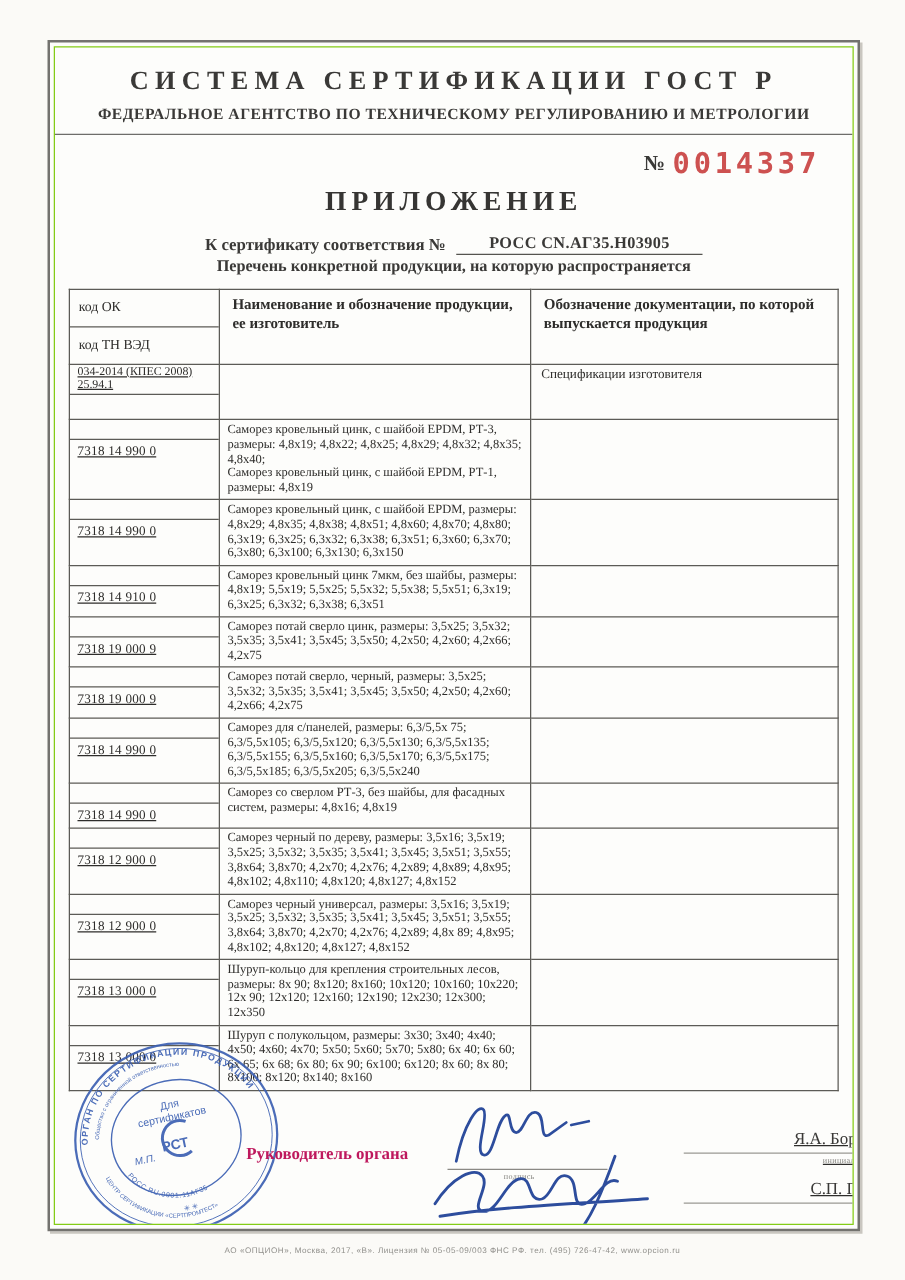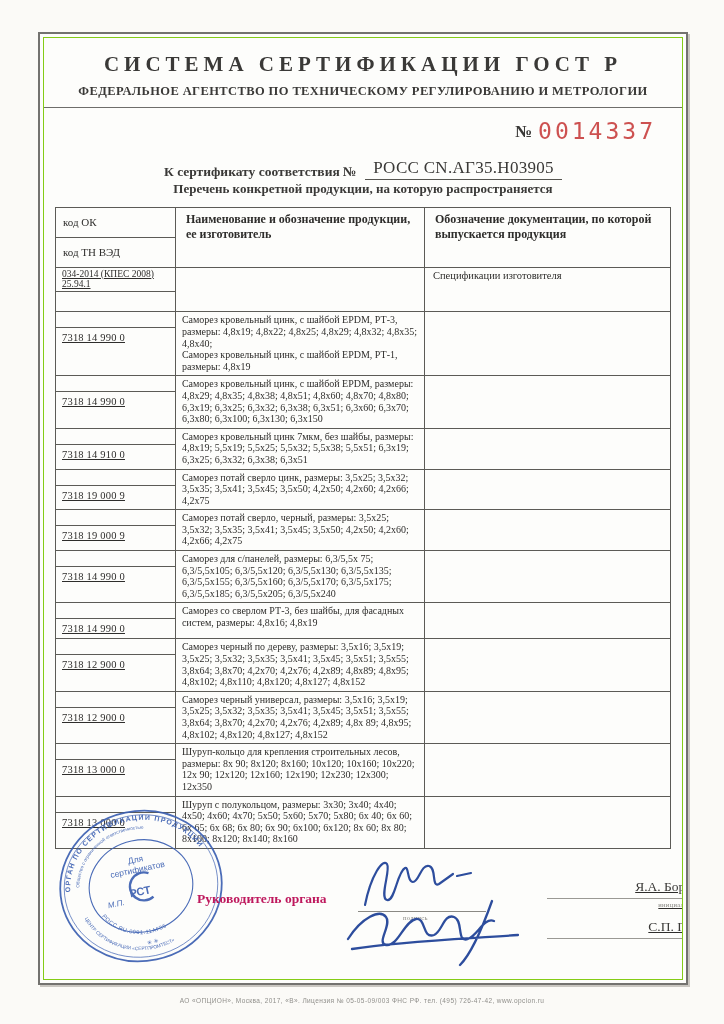--- a/index.html
+++ b/index.html
@@ -30,32 +30,32 @@
     padding:14px 6px 8px 6px;
   }
   .h1{font-size:21px;font-weight:bold;letter-spacing:5px;color:#3a3937;}
   .h2{font-size:12.5px;font-weight:bold;letter-spacing:0.4px;margin-top:7px;color:#3a3937;}
   .numrow{
     flex:0 0 auto;text-align:right;padding:10px 26px 0 0;height:28px;
   }
   .num-prefix{font-size:17px;font-weight:bold;color:#3a3937;vertical-align:2px;margin-right:6px;}
   .num-digits{
     font-family:"DejaVu Sans Mono", monospace;
-    font-size:23px;letter-spacing:3px;color:#cd5150;font-weight:400;
+    font-size:23px;letter-spacing:3px;color:#cd5150;font-weight:700;
   }
   .doc-title{
     flex:0 0 auto;text-align:center;font-size:22px;font-weight:bold;letter-spacing:4px;
     margin-top:2px;color:#363533;
   }
   .cert-line{
     flex:0 0 auto;text-align:center;font-size:13.5px;font-weight:bold;margin-top:12px;color:#3a3937;
   }
   .cert-value{
     display:inline-block;min-width:185px;border-bottom:1px solid #55544f;
-    font-weight:normal;font-size:17px;padding:0 6px 1px 6px;margin-left:5px;
+    font-weight:bold;font-size:13px;padding:0 6px 1px 6px;margin-left:5px;
     letter-spacing:0.3px;vertical-align:bottom;
   }
   .subtitle{flex:0 0 auto;text-align:center;font-size:13px;font-weight:bold;line-height:1.35;color:#3a3937;}
   table.products{
     margin:9px 11px 0 11px;
     border-collapse:collapse;
     border:1.5px solid #55544f;
     table-layout:fixed;width:calc(100% - 22px);
   }
   table.products td,table.products th{
@@ -96,20 +96,21 @@
 
     <div class="band">
       <div class="h1">СИСТЕМА СЕРТИФИКАЦИИ ГОСТ Р</div>
       <div class="h2">ФЕДЕРАЛЬНОЕ АГЕНТСТВО ПО ТЕХНИЧЕСКОМУ РЕГУЛИРОВАНИЮ И МЕТРОЛОГИИ</div>
     </div>
 
     <div class="numrow">
       <span class="num-prefix">№</span><span class="num-digits">0014337</span>
     </div>
 
+    <div class="doc-title">ПРИЛОЖЕНИЕ</div>
 
     <div class="cert-line">
       <span>К сертификату соответствия №</span>
       <span class="cert-value">РОСС CN.АГ35.Н03905</span>
     </div>
 
     <div class="subtitle">
       <div>Перечень конкретной продукции,  на которую распространяется</div>
     </div>
 

